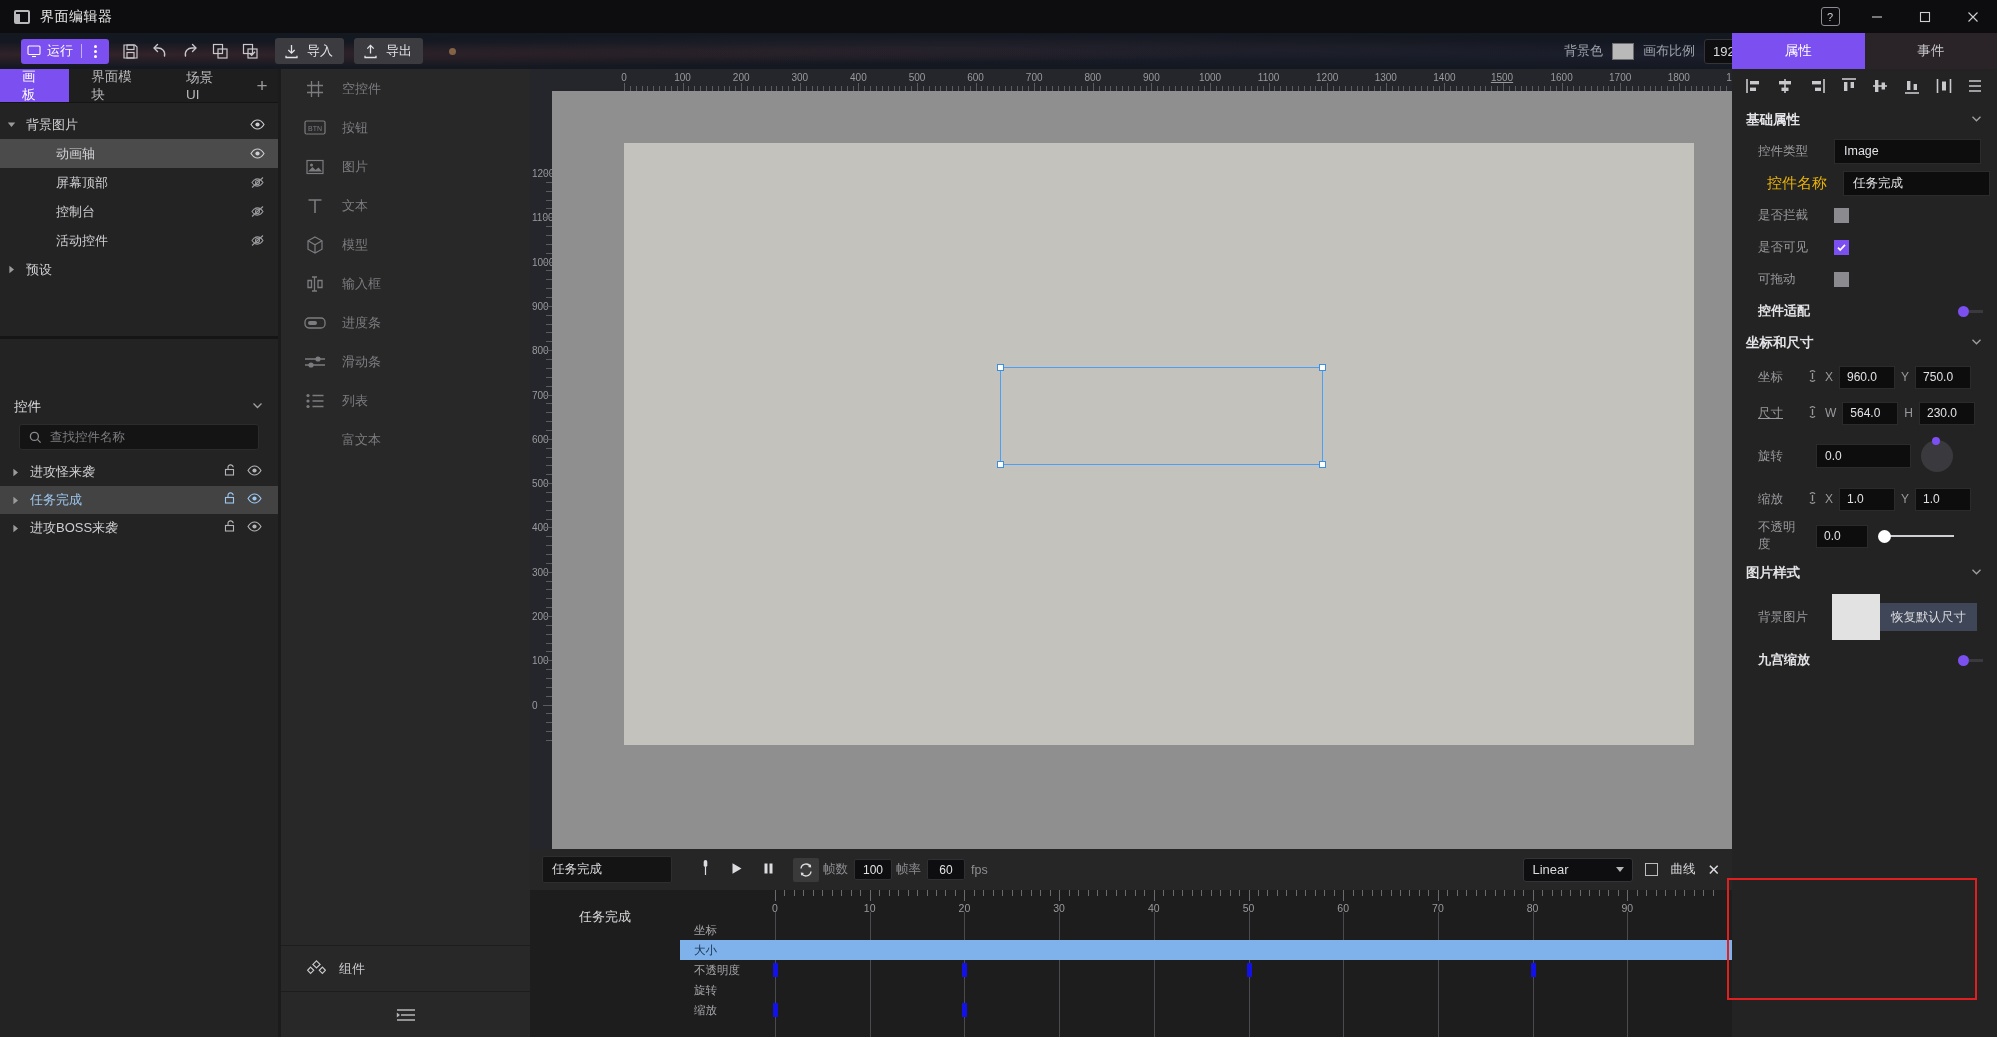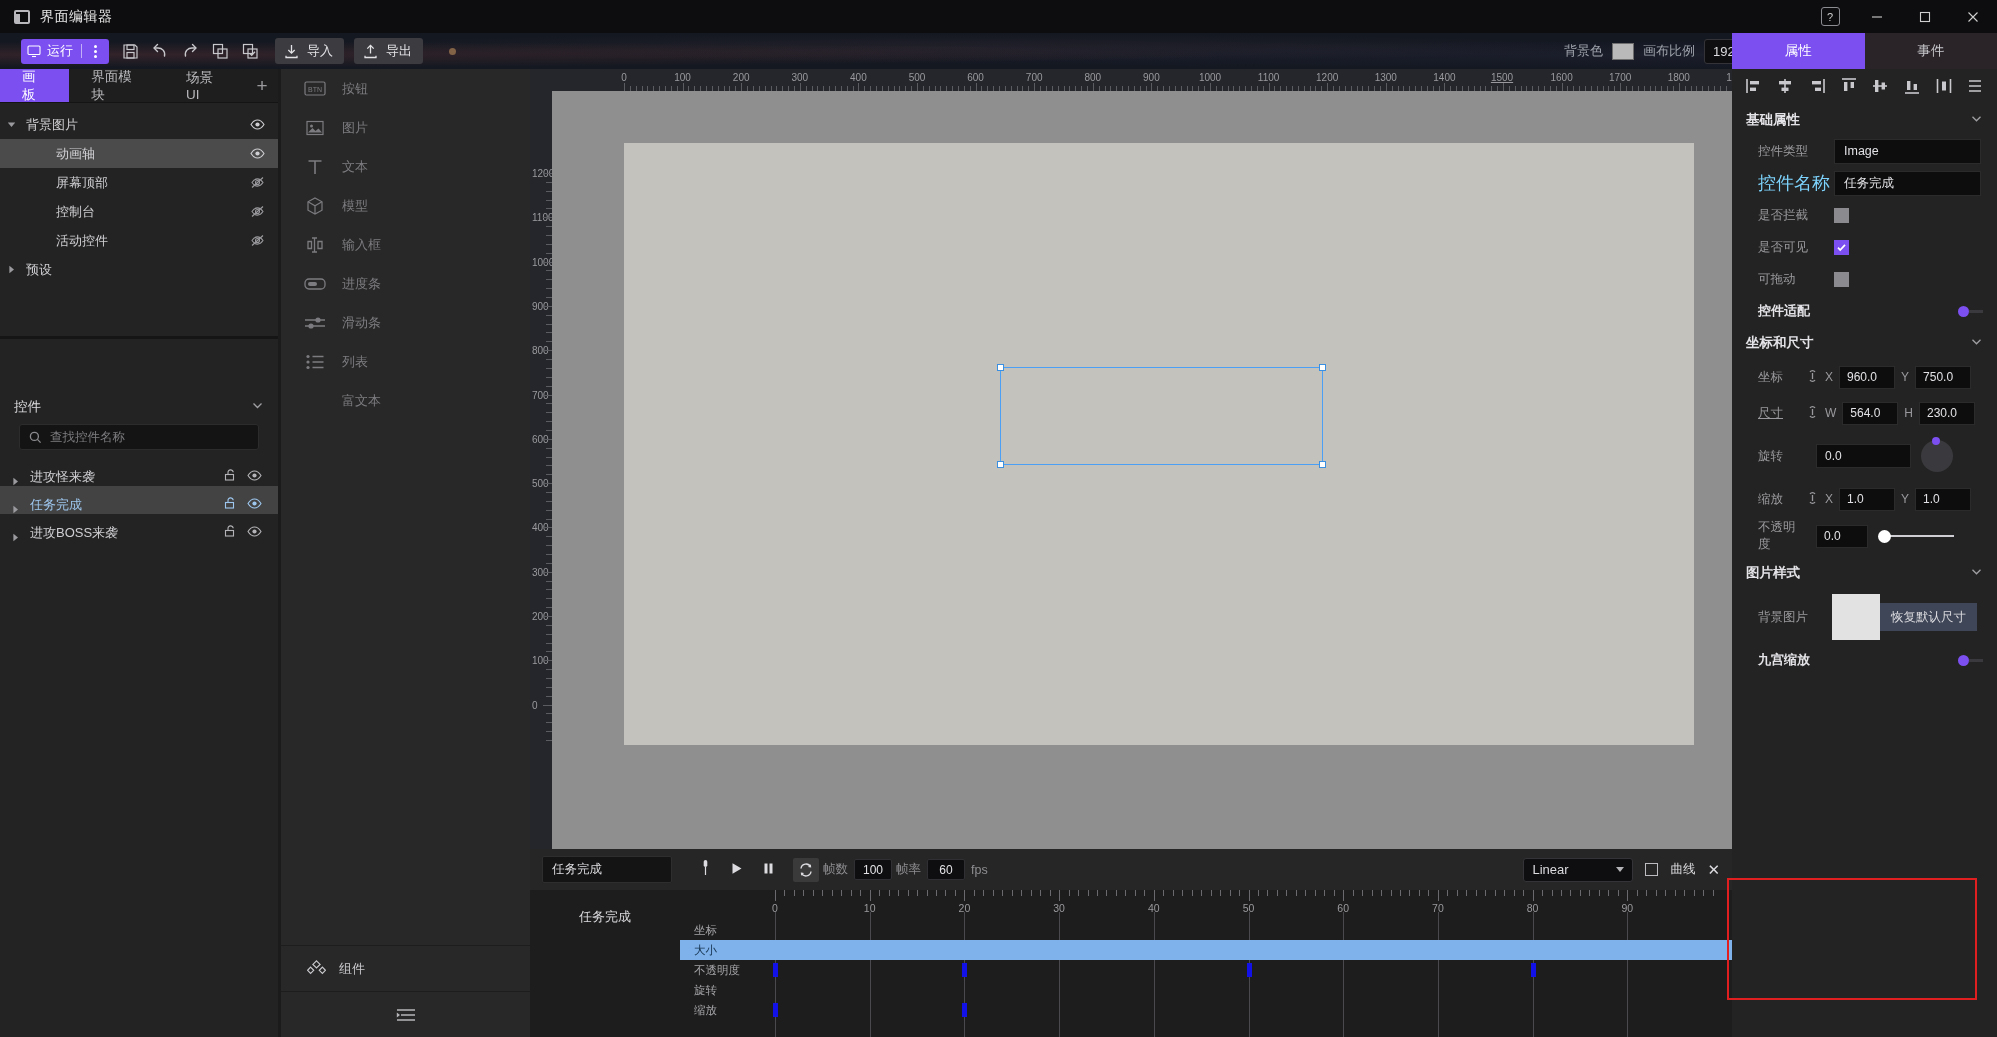--- a/index.html
+++ b/index.html
@@ -79,21 +79,21 @@
   .left-sep{ position:absolute; left:0; top:336px; width:278px; height:3px; background:#151515; }
   .widget-hdr{ position:absolute; left:0; top:392px; width:278px; height:30px; display:flex;align-items:center;padding:0 14px; }
   .widget-hdr .t{ font-size:13.5px; color:#dcdce0; }
   .widget-hdr .c{ margin-left:auto; color:#a0a0a4; }
   .searchbox{
     position:absolute; left:19px; top:424px; width:240px; height:26px; background:#141414;
     border:1px solid #2c2c2c; border-radius:3px; display:flex; align-items:center; gap:8px; padding:0 9px;
     color:#7d7d81; font-size:12.5px;
   }
   .wlist{ position:absolute; left:0; top:458px; width:278px; }
-  .wrow{ height:28px; display:flex; align-items:flex-end; font-size:13px; color:#cfcfd3; padding-right:8px; }
+  .wrow{ height:28px; display:flex; align-items:center; font-size:13px; color:#cfcfd3; padding-right:8px; }
   .wrow.active{ background:#434343; color:#9ec7ef; }
   .wrow .arr{ width:30px; display:flex;align-items:center;justify-content:center;color:#9b9b9f;font-size:9px;}
   .wrow .icons{ margin-left:auto; display:flex; gap:10px; padding-right:8px; }
 
   .redbox-left{ position:absolute; left:288px; top:809px; width:238px; height:96px; border:2px solid #e02020; }
 
   
   .palette{ position:absolute; left:281px; top:69px; width:249px; height:968px; background:#282828; }
   .pitem{ height:39px; display:flex; align-items:center; gap:16px; padding-left:23px; color:#7c7c80; font-size:13px; }
   .pitem .pico{ width:22px; height:22px; display:flex; align-items:center; justify-content:center; }
@@ -404,20 +404,28 @@
               <path d="M1 7.5C3 4.2 5 3 7.5 3S12 4.2 14 7.5C12 10.8 10 12 7.5 12S3 10.8 1 7.5z" fill="none" stroke="#b4b4b8" stroke-width="1.1"></path>
               <circle cx="7.5" cy="7.5" r="2.1" fill="#b4b4b8"></circle>
             </svg></span>
         </span>
       </div>
     </div>
   <div class="redbox-left"></div>
 
   <div class="palette">
     <div id="palette-items">
+        <div class="pitem">
+          <span class="pico">
+            <svg width="20" height="20" viewBox="0 0 20 20">
+              <path d="M6.5 2v16M13.5 2v16M2 6.5h16M2 13.5h16" stroke="#7c7c80" stroke-width="1.3"></path>
+            </svg>
+          </span>
+          <span>空控件</span>
+        </div>
         <div class="pitem">
           <span class="pico">
             <svg width="22" height="15" viewBox="0 0 22 15">
               <rect x="1" y="1" width="20" height="13" rx="1.5" fill="none" stroke="#7c7c80" stroke-width="1.2"></rect>
               <text x="11" y="10.5" font-size="7" fill="#7c7c80" text-anchor="middle" font-family="sans-serif">BTN</text>
             </svg>
           </span>
           <span>按钮</span>
         </div>
         <div class="pitem">
@@ -1072,21 +1080,21 @@
         <svg width="13" height="13" viewBox="0 0 13 13">
             <path d="M2.5 4.8l4 4 4-4" fill="none" stroke="#a0a0a4" stroke-width="1.3"></path>
           </svg>
       </span>
     </div>
     <div style="display:flex;align-items:center;height:32px;padding-left:26px;">
       <span style="width:76px;font-size:12.5px;color:#9a9a9e;">控件类型</span>
       <span style="width:147px;height:25px;background:#0d0d0d;border:1px solid #2b2b2b;display:flex;align-items:center;padding-left:9px;font-size:12.5px;color:#e2e2e6;">Image</span>
     </div>
     <div style="display:flex;align-items:center;height:32px;padding-left:26px;">
-      <span style="width:76px;font-size:18px;color:#7dd3fc;">控件名称</span>
+      <span style="width:76px;font-size:15px;color:#eab308;margin-left:9px;">控件名称</span>
       <span style="width:147px;height:25px;background:#0d0d0d;border:1px solid #2b2b2b;display:flex;align-items:center;padding-left:9px;font-size:12.5px;color:#e2e2e6;">任务完成</span>
     </div>
     <div style="display:flex;align-items:center;height:32px;padding-left:26px;">
       <span style="width:76px;font-size:12.5px;color:#9a9a9e;">是否拦截</span>
       <span style="width:15px;height:15px;background:#8b8b8f;display:inline-block;"></span>
     </div>
     <div style="display:flex;align-items:center;height:32px;padding-left:26px;">
       <span style="width:76px;font-size:12.5px;color:#9a9a9e;">是否可见</span>
       <span style="width:15px;height:15px;background:#7b4ff0;display:inline-flex;align-items:center;justify-content:center;">
         <svg width="11" height="11" viewBox="0 0 11 11">

